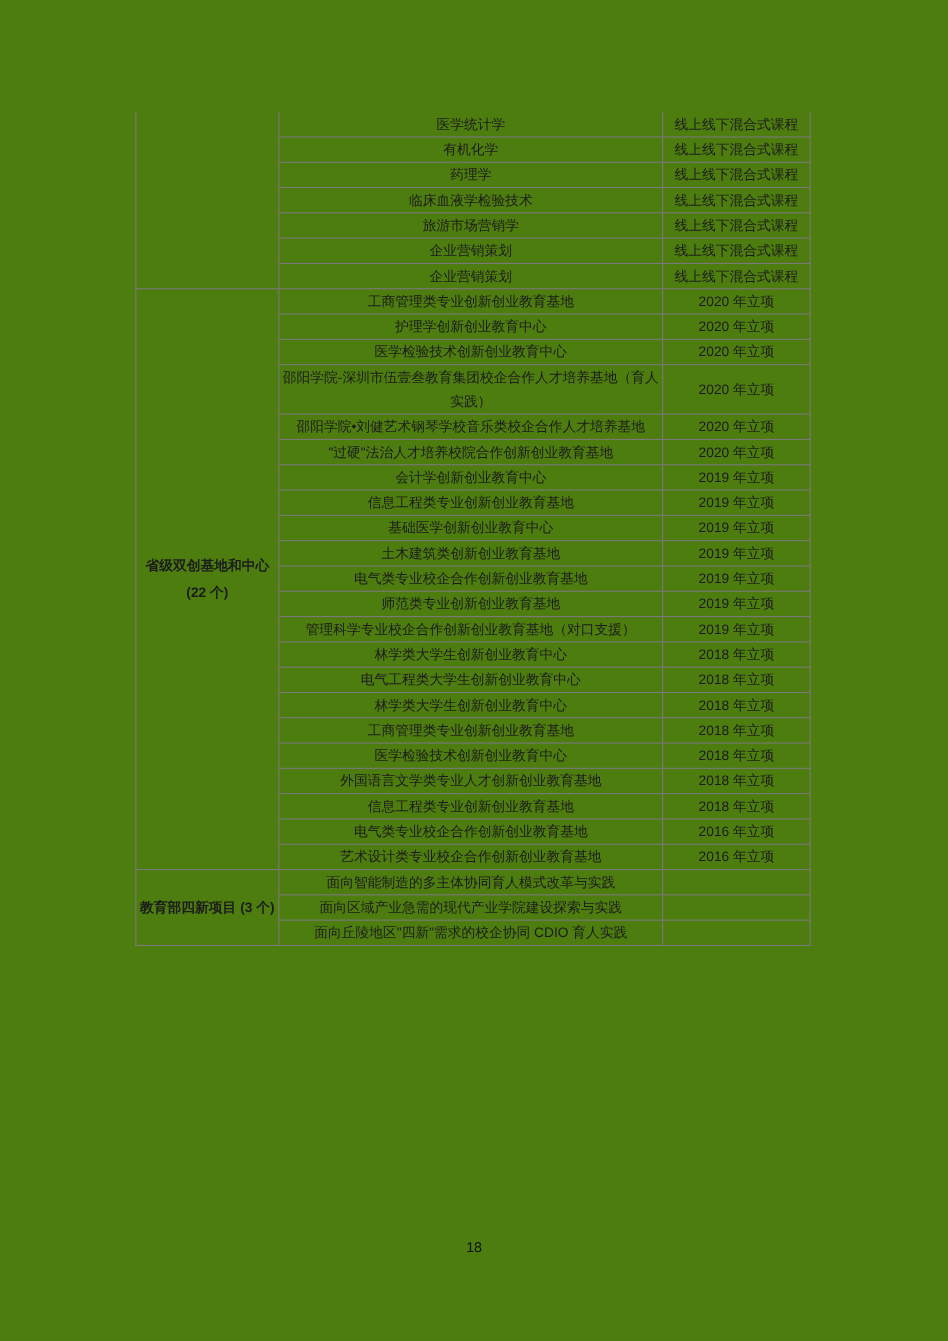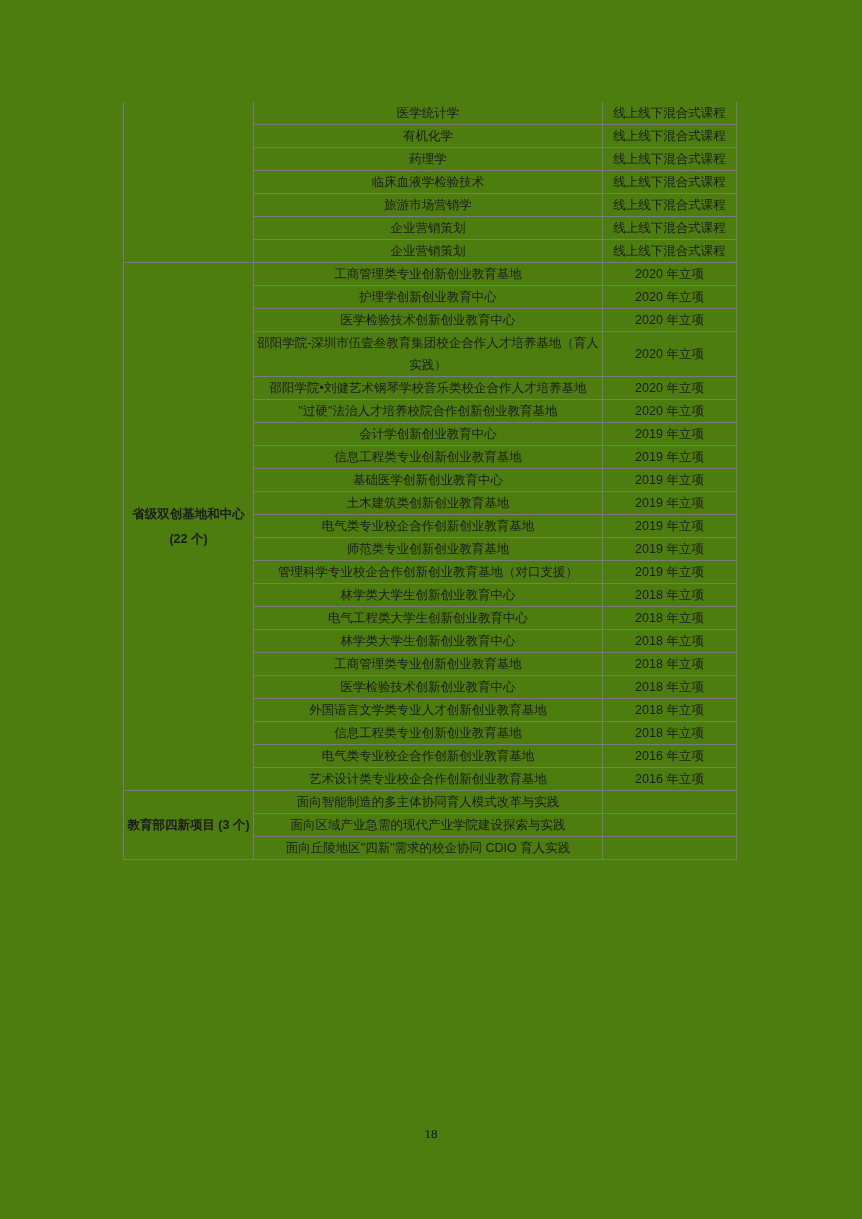--- a/index.html
+++ b/index.html
@@ -49,21 +49,21 @@
   }
   td.label-cell .label-line {
     line-height: 25px;
   }
   .page-number {
     position: absolute;
     left: 0;
     top: 1126px;
     width: 862px;
     text-align: center;
-    font-family: Liberation Serif, serif;
+    font-family: Liberation Sans, sans-serif;
     font-size: 13px;
     color: #111111;
   }
 </style>
 </head>
 <body>
 
 <div class="doc-page">
 
   <table class="doc-table">

